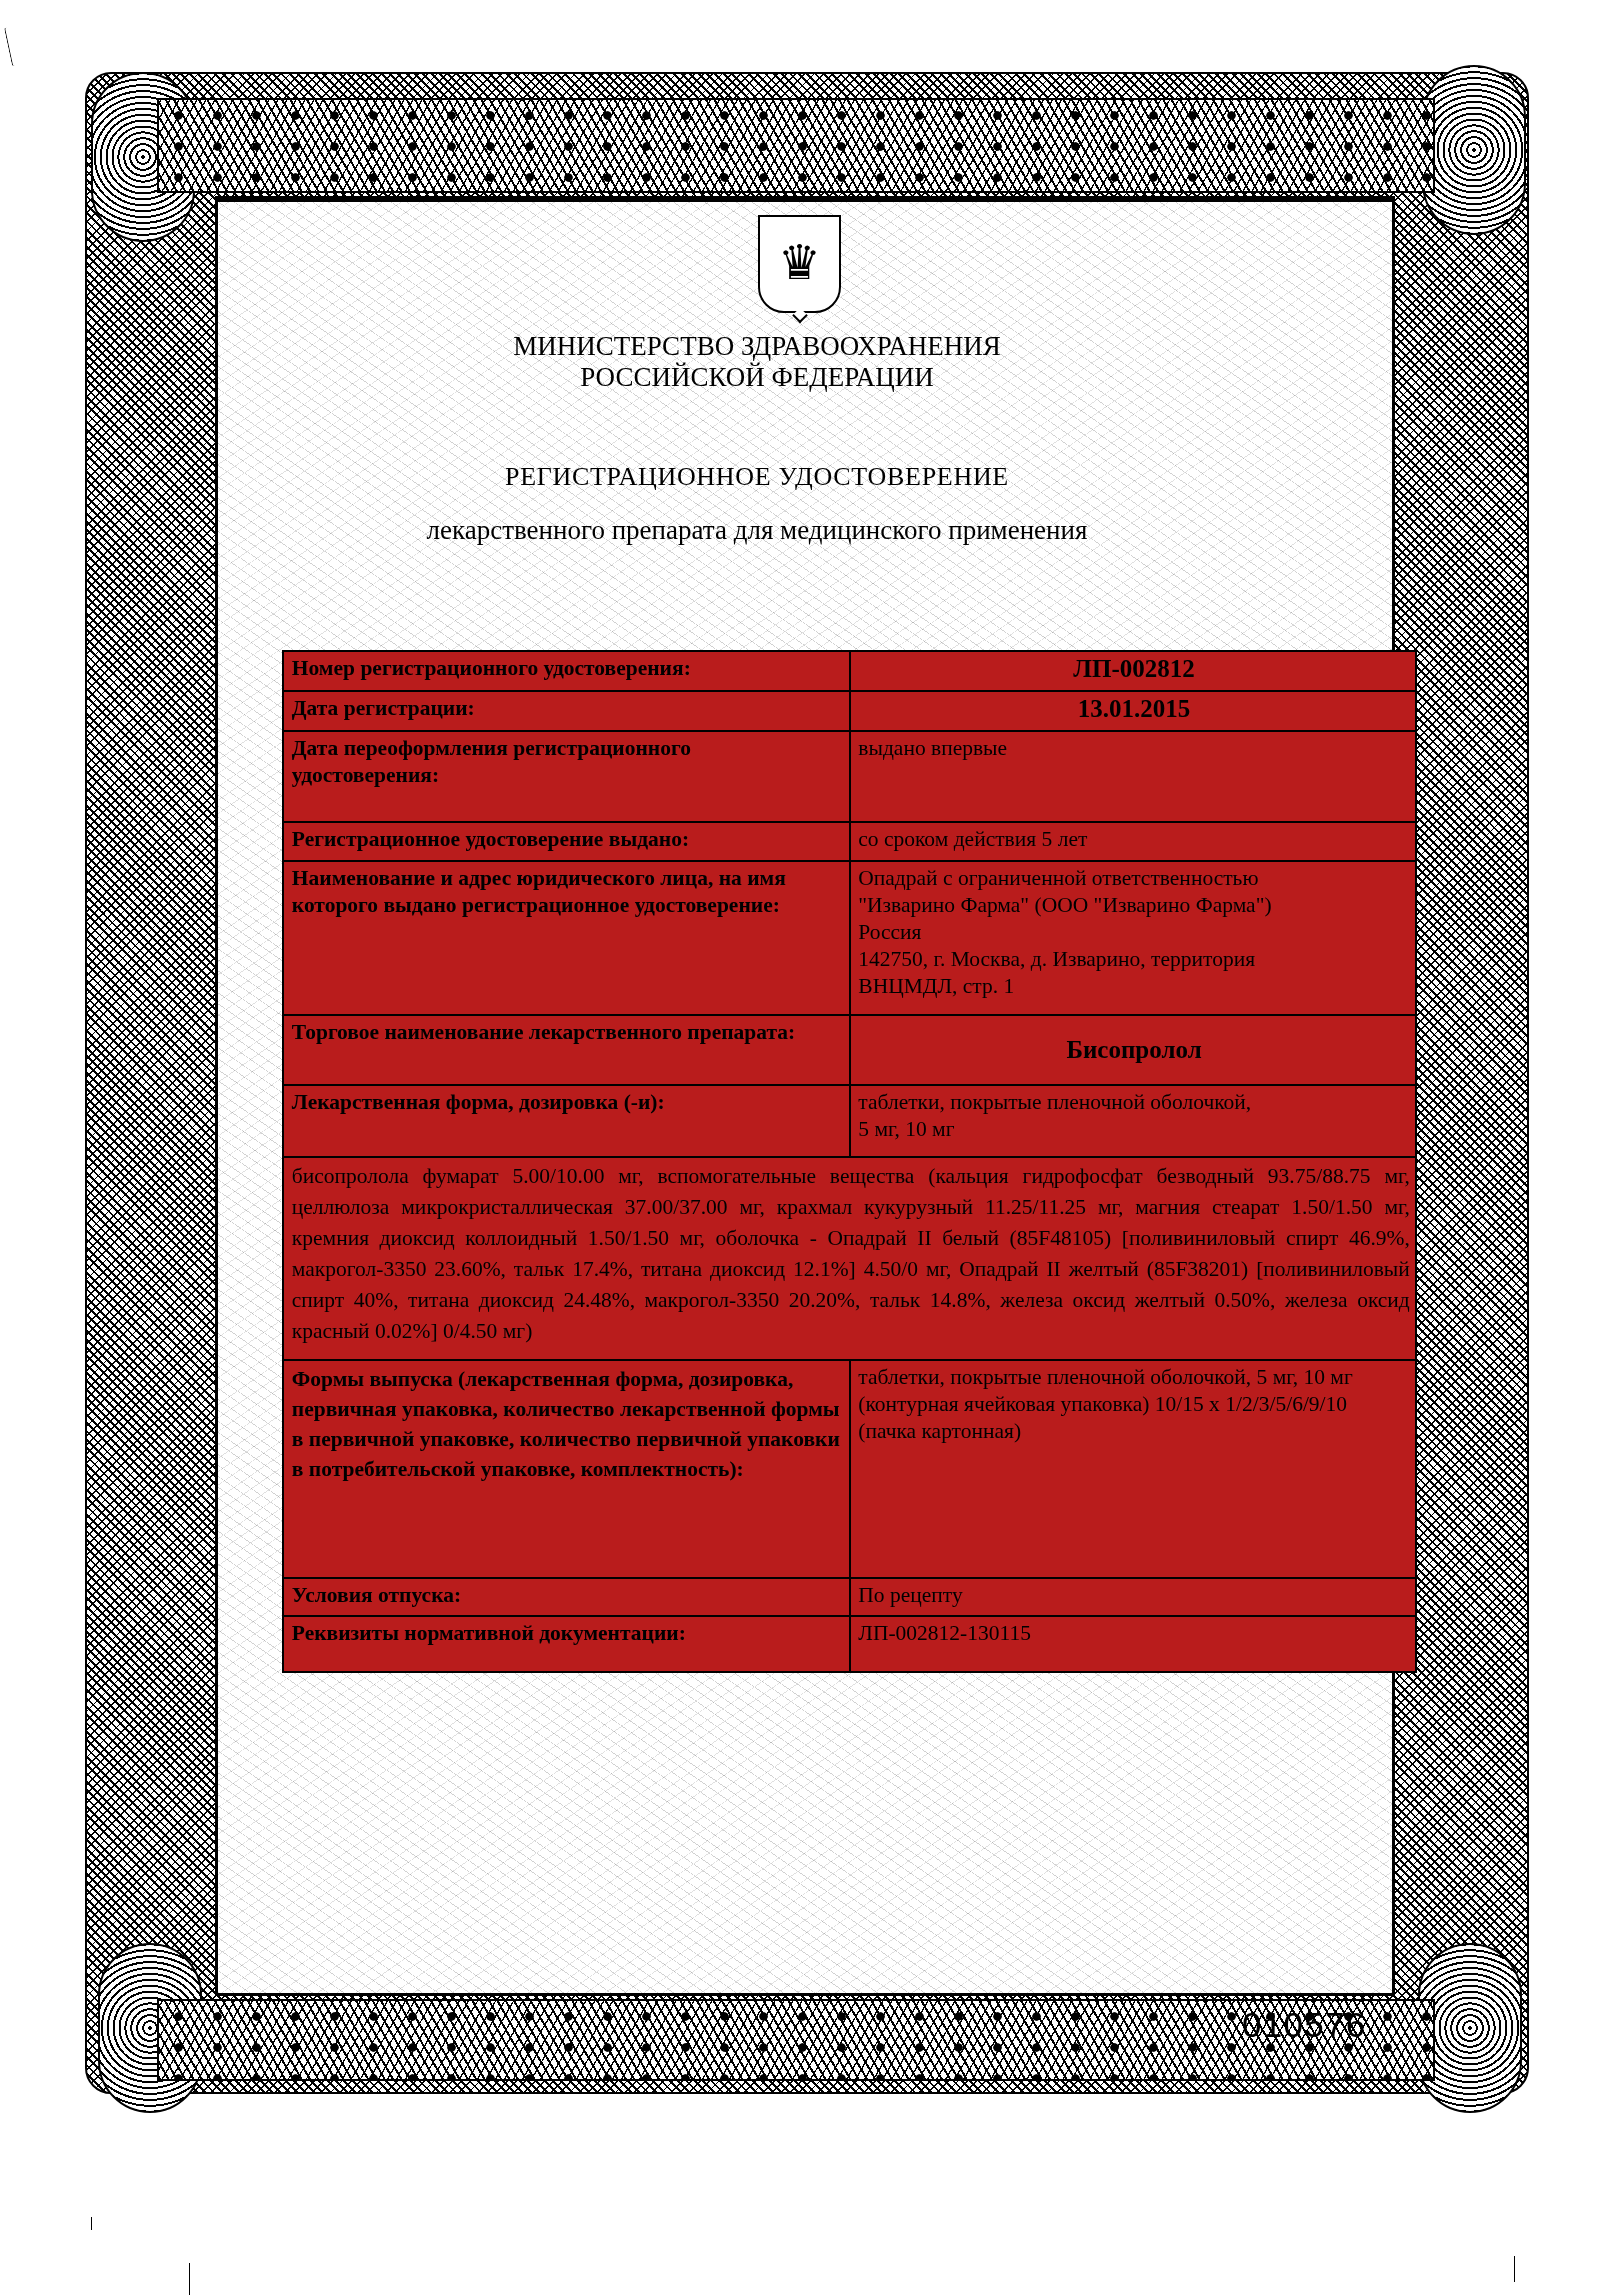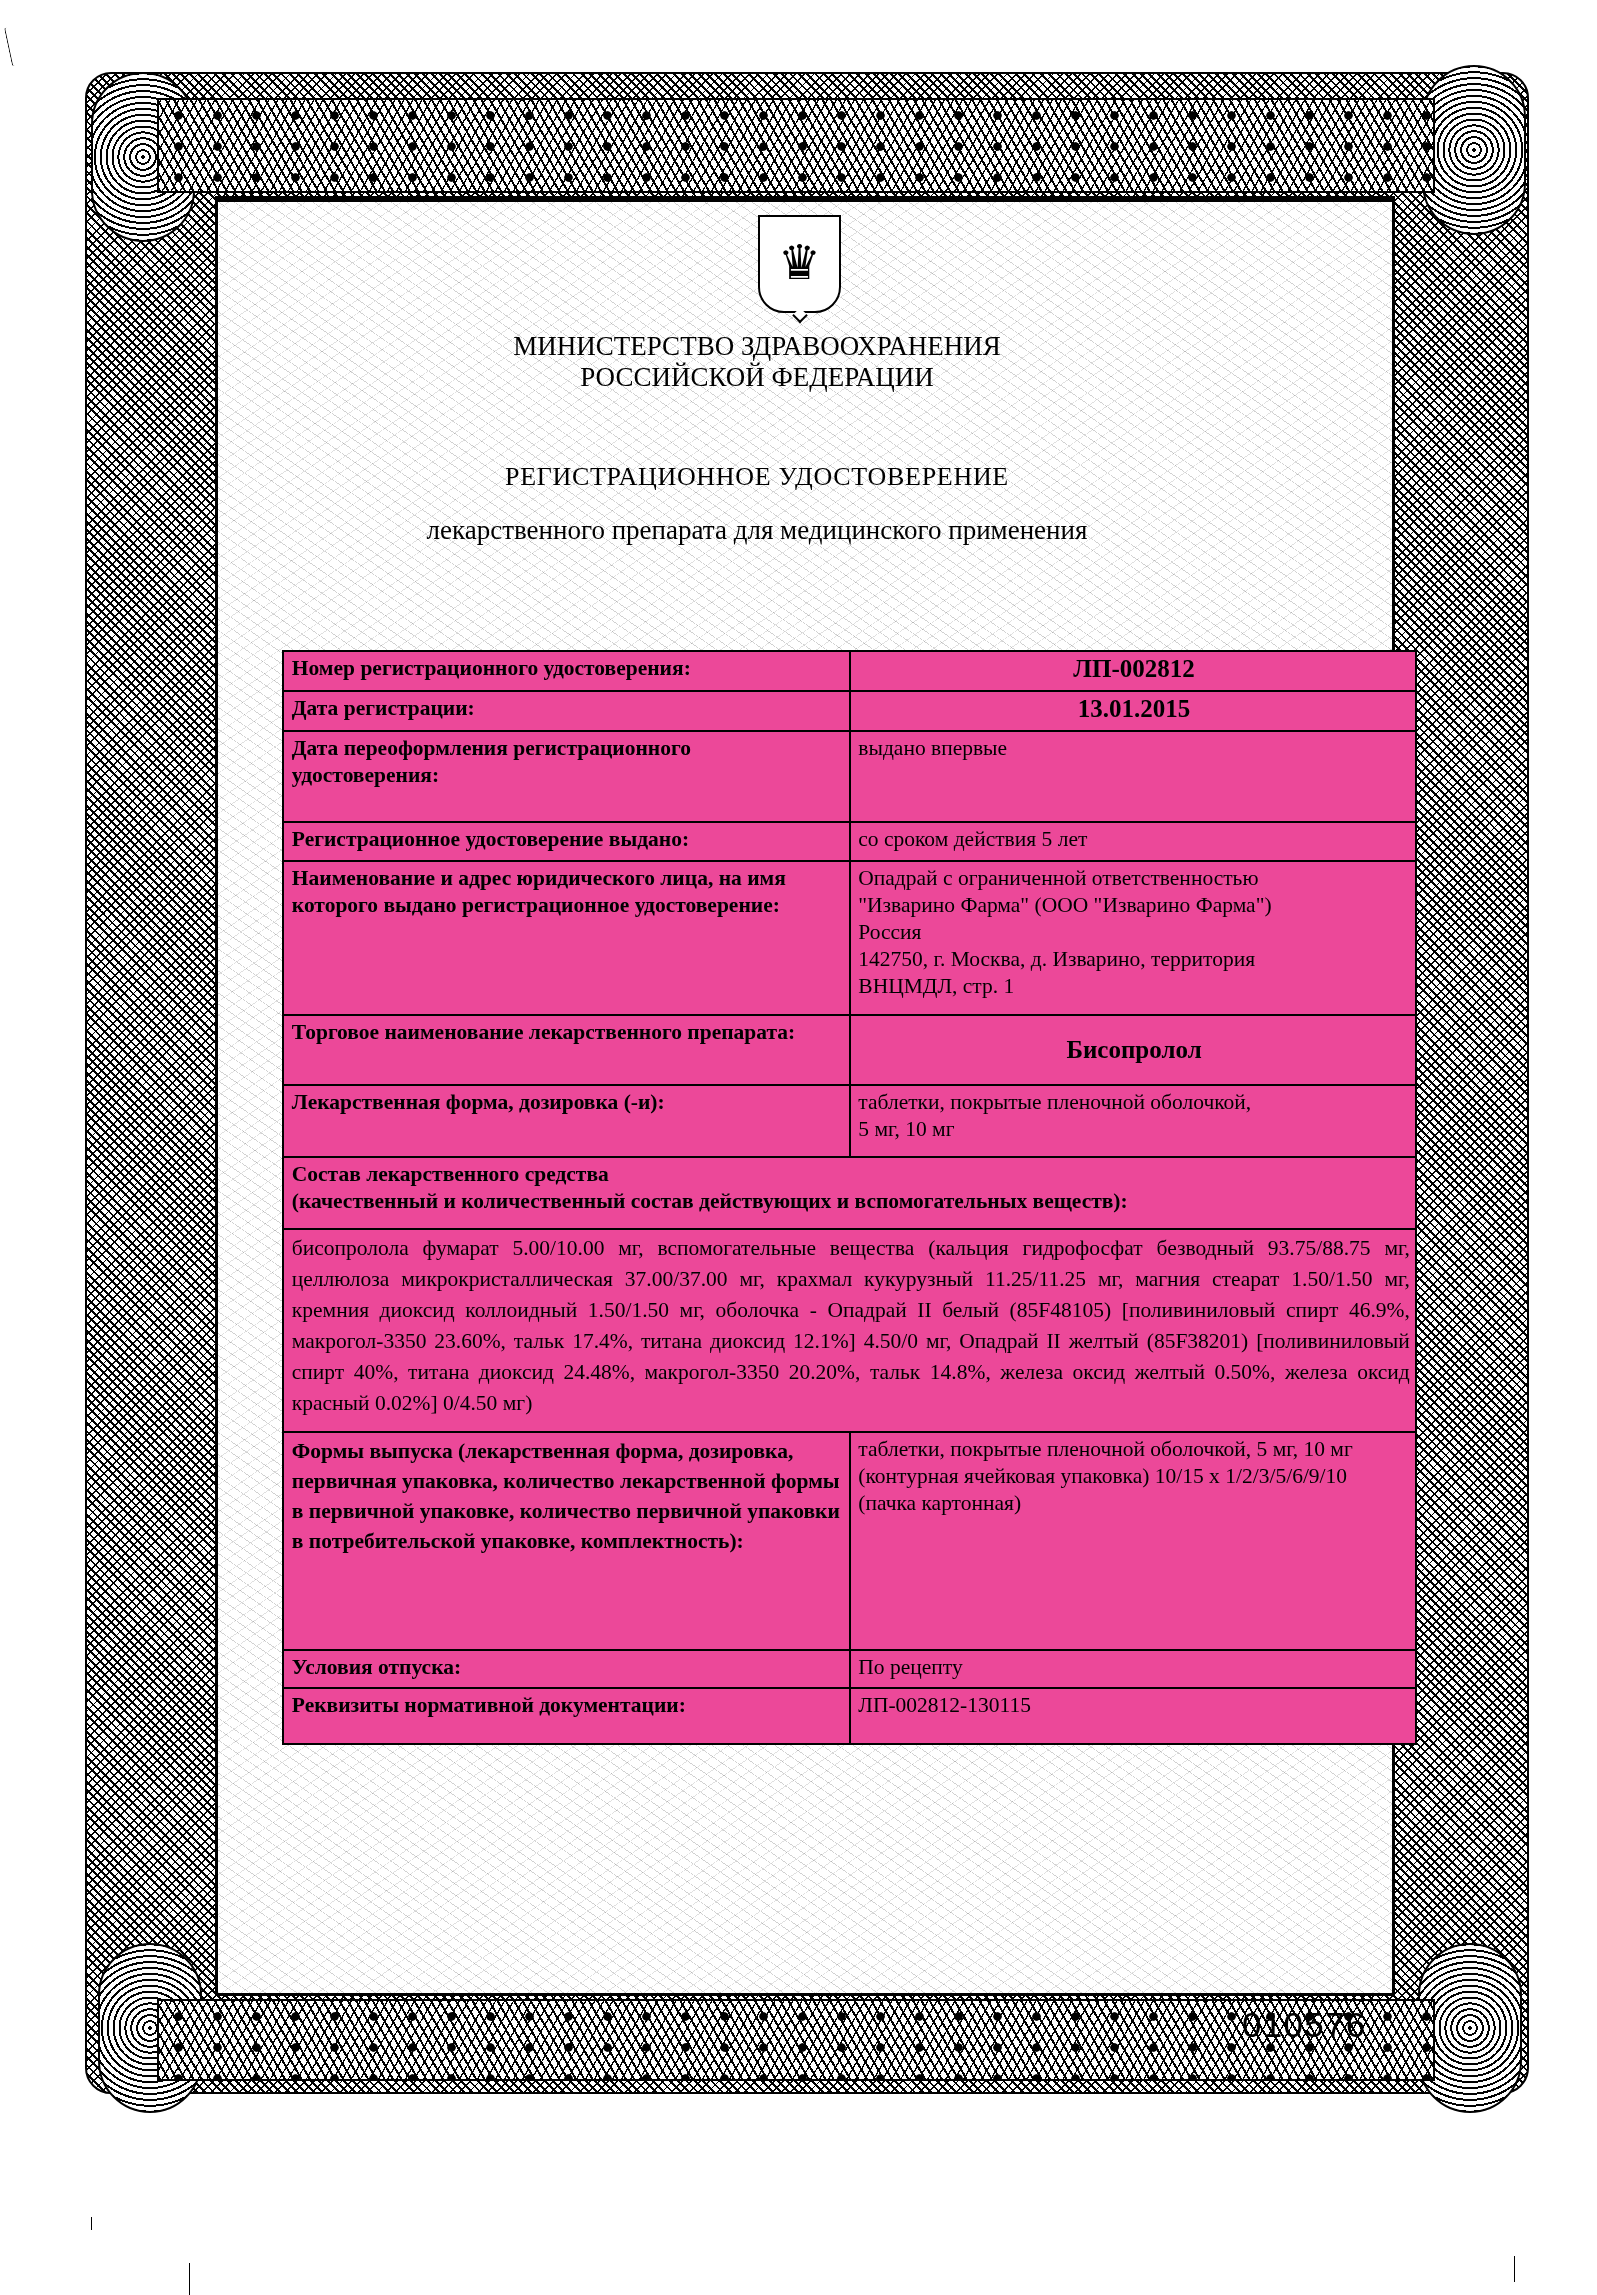--- a/index.html
+++ b/index.html
@@ -50,21 +50,21 @@
     font-size: 48px; line-height: 72px; text-align: center; font-family: "DejaVu Sans", sans-serif; }
 
   .heading { position: absolute; left: 0; width: 1514px; text-align: center; letter-spacing: 0; }
   .ministry { top: 330px; font-size: 27px; line-height: 33px; }
   .ministry2 { top: 361px; font-size: 27px; line-height: 33px; }
   .title { top: 456px; font-size: 26px; line-height: 42px; letter-spacing: 0.7px; }
   .subtitle { top: 514px; font-size: 27px; line-height: 33px; }
 
   
   .reg-table { position: absolute; left: 282px; top: 650px; width: 1135px;
-    border-collapse: collapse; background: #ec4899; font-size: 21.5px; line-height: 27px; }
+    border-collapse: collapse; background: #b91c1c; font-size: 21.5px; line-height: 27px; }
   .reg-table td { border: 2.6px solid #000; vertical-align: top; padding: 2.6px 5.2px 2.6px 7.8px; }
   .reg-table td.lbl { width: 567px; font-weight: bold; }
   .reg-table td.val { width: 567px; }
   .reg-table td.center { text-align: center; }
   .reg-table td.midv { vertical-align: middle; }
   .reg-table td.full { width: 1135px; }
   .reg-table .big { font-size: 25px; font-weight: bold; }
 
   .serial { position: absolute; left: 1242px; top: 2005px; font-size: 35px; font-family: "Liberation Sans", sans-serif; letter-spacing: 1.3px; }
 
@@ -128,26 +128,20 @@
     <td class="lbl" style="font-weight:bold">Торговое наименование лекарственного препарата:</td>
     <td class="val center midv"><span class="big">Бисопролол</span></td>
   </tr>
   <tr style="height:72px">
     <td class="lbl">Лекарственная форма, дозировка (-и):</td>
     <td class="val">
       <div>таблетки, покрытые пленочной оболочкой,</div>
       <div>5 мг, 10 мг</div>
     </td>
   </tr>
-  <tr style="height:72px">
-    <td class="full" colspan="2" style="font-weight:bold">
-      <div>Состав лекарственного средства</div>
-      <div>(качественный и количественный состав действующих и вспомогательных веществ):</div>
-    </td>
-  </tr>
   <tr style="height:203px">
     <td class="full" colspan="2" style="font-size:21.5px; line-height:31px; text-align:justify">бисопролола фумарат 5.00/10.00 мг, вспомогательные вещества (кальция гидрофосфат безводный 93.75/88.75 мг, целлюлоза микрокристаллическая 37.00/37.00 мг, крахмал кукурузный 11.25/11.25 мг, магния стеарат 1.50/1.50 мг, кремния диоксид коллоидный 1.50/1.50 мг, оболочка - Опадрай II белый (85F48105) [поливиниловый спирт 46.9%, макрогол-3350 23.60%, тальк 17.4%, титана диоксид 12.1%] 4.50/0 мг, Опадрай II желтый (85F38201) [поливиниловый спирт 40%, титана диоксид 24.48%, макрогол-3350 20.20%, тальк 14.8%, железа оксид желтый 0.50%, железа оксид красный 0.02%] 0/4.50 мг)</td>
   </tr>
   <tr style="height:218px">
     <td class="lbl" style="line-height:30px">Формы выпуска (лекарственная форма, дозировка, первичная упаковка, количество лекарственной формы в первичной упаковке, количество первичной упаковки в потребительской упаковке, комплектность):</td>
     <td class="val" style="line-height:27px">таблетки, покрытые пленочной оболочкой, 5 мг, 10 мг (контурная ячейковая упаковка) 10/15 x 1/2/3/5/6/9/10 (пачка картонная)</td>
   </tr>
   <tr style="height:38px">
     <td class="lbl">Условия отпуска:</td>
     <td class="val">По рецепту</td>

